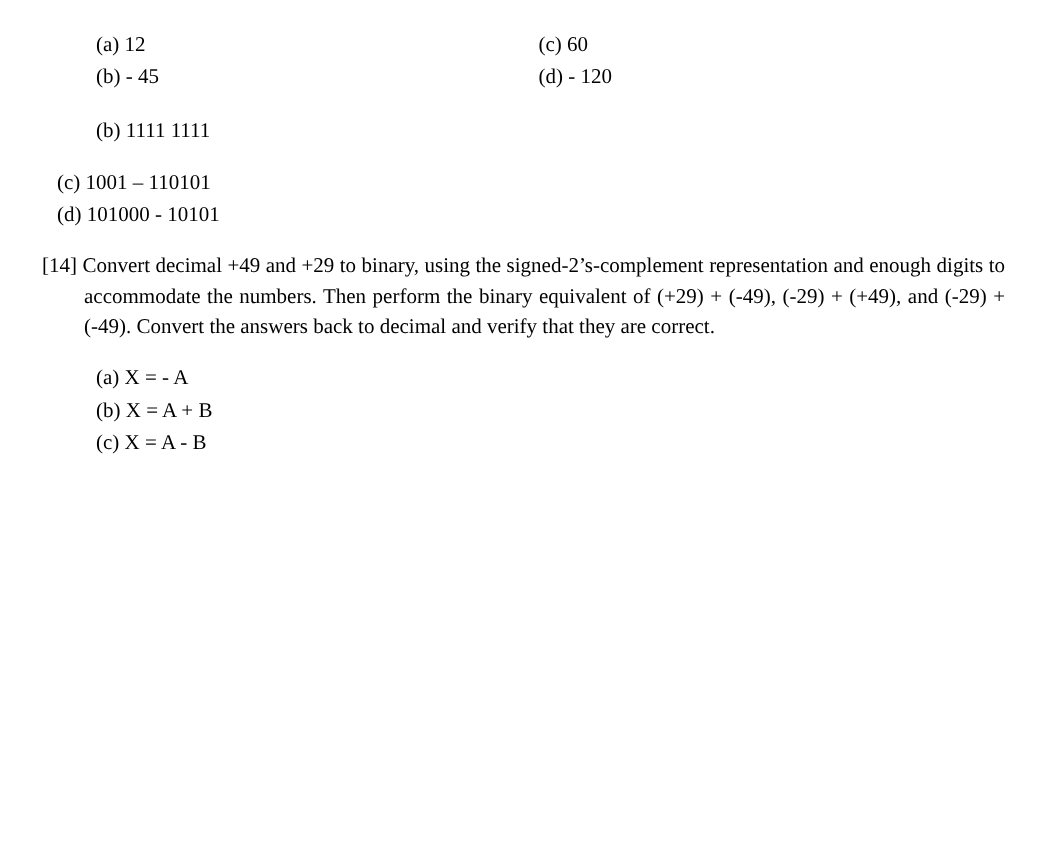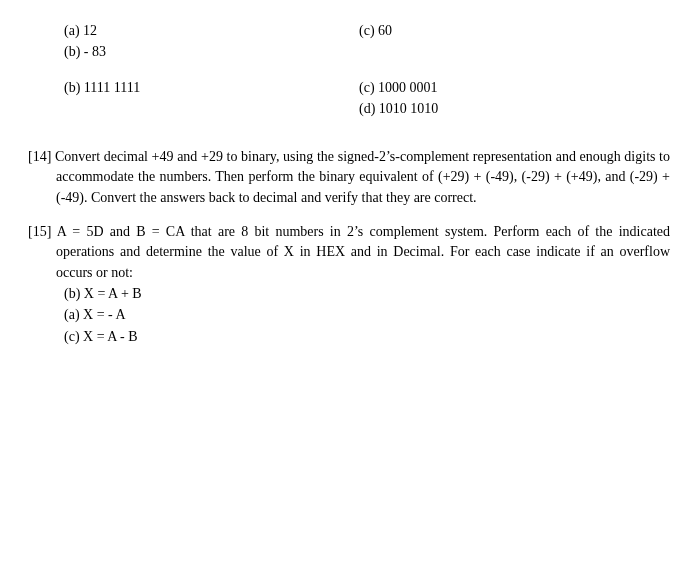--- a/index.html
+++ b/index.html
@@ -47,51 +47,51 @@
   </style>
 </head>
 <body>
 
 <div>
 
   <div class="problem-block">
     <div class="two-col">
       <div class="col-left">
         <div class="sub-item">(a) 12</div>
-        <div class="sub-item">(b) - 83</div>
+        <div class="sub-item">(b) - 45</div>
       </div>
       <div class="col-right">
         <div class="sub-item">(c) 60</div>
+        <div class="sub-item">(d) - 120</div>
       </div>
     </div>
   </div>
 
   <div class="problem-block">
     <div class="two-col">
       <div class="col-left">
         <div class="sub-item">(b) 1111  1111</div>
       </div>
-      <div class="col-right">
-        <div class="sub-item">(c) 1000  0001</div>
-        <div class="sub-item">(d) 1010  1010</div>
-      </div>
     </div>
   </div>
 
   <div class="problem-block">
     <div class="two-col">
+      <div class="col-right">
+        <div class="sub-item">(c) 1001 – 110101</div>
+        <div class="sub-item">(d) 101000 - 10101</div>
+      </div>
     </div>
   </div>
 
   <div class="problem-block">
     <div class="problem-header">[14] Convert decimal +49 and +29 to binary, using the signed-2’s-complement representation and enough digits to accommodate the numbers. Then perform the binary equivalent of (+29) + (-49), (-29) + (+49), and (-29) + (-49). Convert the answers back to decimal and verify that they are correct.</div>
   </div>
 
   <div class="problem-block">
-    <div class="problem-header">[15] A = 5D and B = CA that are 8 bit numbers in 2’s complement system. Perform each of the indicated operations and determine the value of X in HEX and in Decimal. For each case indicate if an overflow occurs or not:</div>
     <div class="indent-block">
+      <div class="sub-item">(a) X = - A</div>
       <div class="sub-item">(b) X = A + B</div>
-      <div class="sub-item">(a) X = - A</div>
       <div class="sub-item">(c) X = A - B</div>
     </div>
   </div>
 
 </div>
 
 </body></html>

